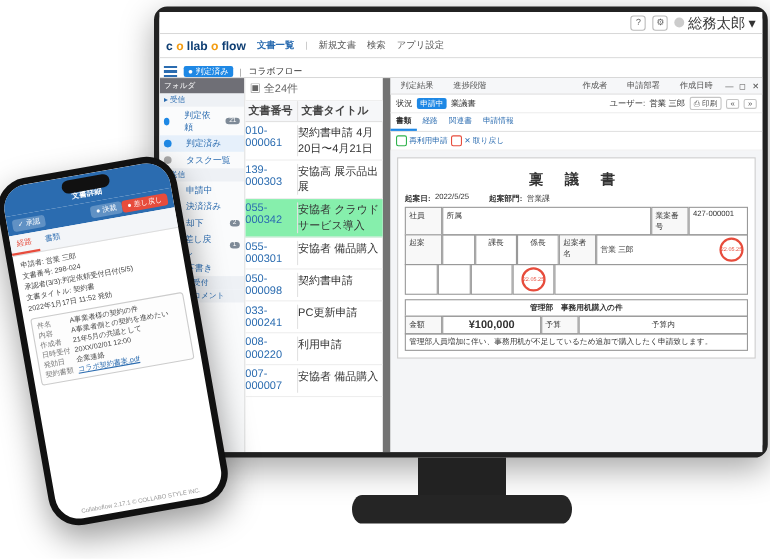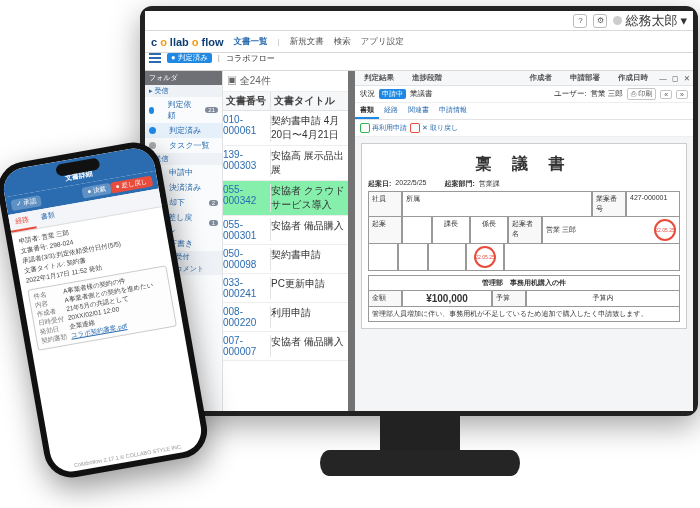--- a/index.html
+++ b/index.html
@@ -18,21 +18,21 @@
   .icon-btn{width:14px;height:14px;border:1px solid #bbb;border-radius:3px;display:inline-flex;align-items:center;justify-content:center;font-size:8px;color:#555;background:#fff}
   .user{font-size:13px;color:#333;display:flex;align-items:center;gap:3px}
   .user::before{content:"";width:9px;height:9px;border-radius:50%;background:#ccc;display:inline-block}
 
   .hdr2{height:22px;background:#fff;border-bottom:1px solid #d8d8d8;display:flex;align-items:center;padding:0 6px;gap:10px}
   .brand{font-weight:700;font-size:11px;color:#0e3e73;display:flex;align-items:center;gap:3px}
   .brand .o{color:#f39c12}
   .nav-a{font-size:8.5px;color:#555}
   .nav-a.sel{color:#2b6cb0;font-weight:700}
 
-  .toolbar{height:18px;background:#fff;border-bottom:1px solid #d8d8d8;display:flex;align-items:flex-start;padding:0 4px;gap:6px}
+  .toolbar{height:18px;background:#fff;border-bottom:1px solid #d8d8d8;display:flex;align-items:flex-end;padding:0 4px;gap:6px}
   .ham{width:12px;height:10px;background:linear-gradient(#2b6cb0 2px,transparent 2px,transparent 4px,#2b6cb0 4px,#2b6cb0 6px,transparent 6px,transparent 8px,#2b6cb0 8px)}
   .crumb-chip{background:#1e88e5;color:#fff;border-radius:2px;padding:0 4px;font-size:7.5px}
 
   .work{position:absolute;top:60px;left:0;right:0;bottom:0;display:flex;background:#fff}
   
   .side{width:78px;border-right:1px solid #e2e2e2;background:#fafbfc;font-size:8px;overflow:hidden}
   .side h6{background:#6f6f76;color:#fff;padding:2px 4px;font-size:7px;font-weight:400}
   .side .item{display:flex;align-items:center;gap:13px;padding:2px 4px;color:#2b6cb0}
   .side .item.sel{background:#e6f0fb}
   .side .item .dot{width:7px;height:7px;border-radius:50%;background:#1e88e5}
@@ -49,38 +49,38 @@
   .tbl-h span{padding:2px 3px;font-weight:700;color:#444}
   .c1{width:48px;border-right:1px solid #e2e2e2}
   .c2{flex:1}
   .row{display:flex;border-bottom:1px solid #eee;padding:3px 0}
   .row.sel{background:#86efac}
   .row .c1{color:#2b6cb0}
 
   
   .prev{flex:1;display:flex;flex-direction:column;font-size:7.5px}
   .prev-hdr{display:flex;align-items:center;border-bottom:1px solid #e2e2e2;background:#f6f7f9}
-  .prev-hdr .th{padding:2px 9px;color:#555;font-weight:700}
+  .prev-hdr .th{padding:2px 9px;color:#555;font-weight:400}
   .prev-hdr .sp{flex:1}
   .winbtn{width:10px;height:10px;color:#555;display:inline-flex;align-items:center;justify-content:center;margin:0 1px}
   .tabbar{display:flex;background:#fff;border-bottom:1px solid #e2e2e2;align-items:center}
   .tab{padding:2px 6px;border-right:1px solid #e2e2e2;color:#2b6cb0}
   .prev-meta{padding:2px 5px;border-bottom:1px solid #eee;display:flex;align-items:center;gap:4px}
   .tag{background:#1e88e5;color:#fff;border-radius:2px;padding:0 3px;font-size:7px}
   .tiny-btn{border:1px solid #c5c5c5;border-radius:2px;padding:0 3px;background:#fff;font-size:7px;color:#555}
   .sub-tabs{display:flex;border-bottom:1px solid #e2e2e2}
   .sub-tabs span{padding:2px 5px;color:#2b6cb0;font-size:7px}
   .sub-tabs span.cur{border-bottom:2px solid #1e88e5;color:#333;font-weight:700}
   .actions{display:flex;gap:3px;padding:3px 5px;border-bottom:1px solid #eee}
   .act{font-size:7px;color:#2b6cb0;display:flex;align-items:center;gap:2px}
   .act::before{content:"";width:8px;height:8px;border:1px solid #2fb24c;border-radius:2px}
   .act.red::before{border-color:#e74c3c}
   .docwrap{flex:1;overflow:auto;padding:6px;background:#f4f5f7}
   .paper{background:#fff;border:1px solid #ccc;padding:6px;font-size:7px}
-  .ptitle{text-align:center;font-size:16px;letter-spacing:8px;font-weight:700;margin:4px 0}
+  .ptitle{text-align:center;font-size:13px;letter-spacing:8px;font-weight:700;margin:4px 0}
   .prow{display:flex;margin-top:3px}
   .pcell{border:1px solid #999;padding:2px 3px;font-size:7px}
   .pcell.lab{background:#f8f8f8;width:34px}
   .stamp{width:22px;height:22px;border:2px solid #e74c3c;border-radius:50%;color:#e74c3c;
     display:inline-flex;align-items:center;justify-content:center;font-size:5px;text-align:center;line-height:1}
   .amt{font-size:10px;font-weight:700}
 
   
   .phone{position:absolute;left:20px;top:150px;width:165px;height:320px;
     background:#111;border-radius:28px;padding:6px;transform:rotate(-10deg);

